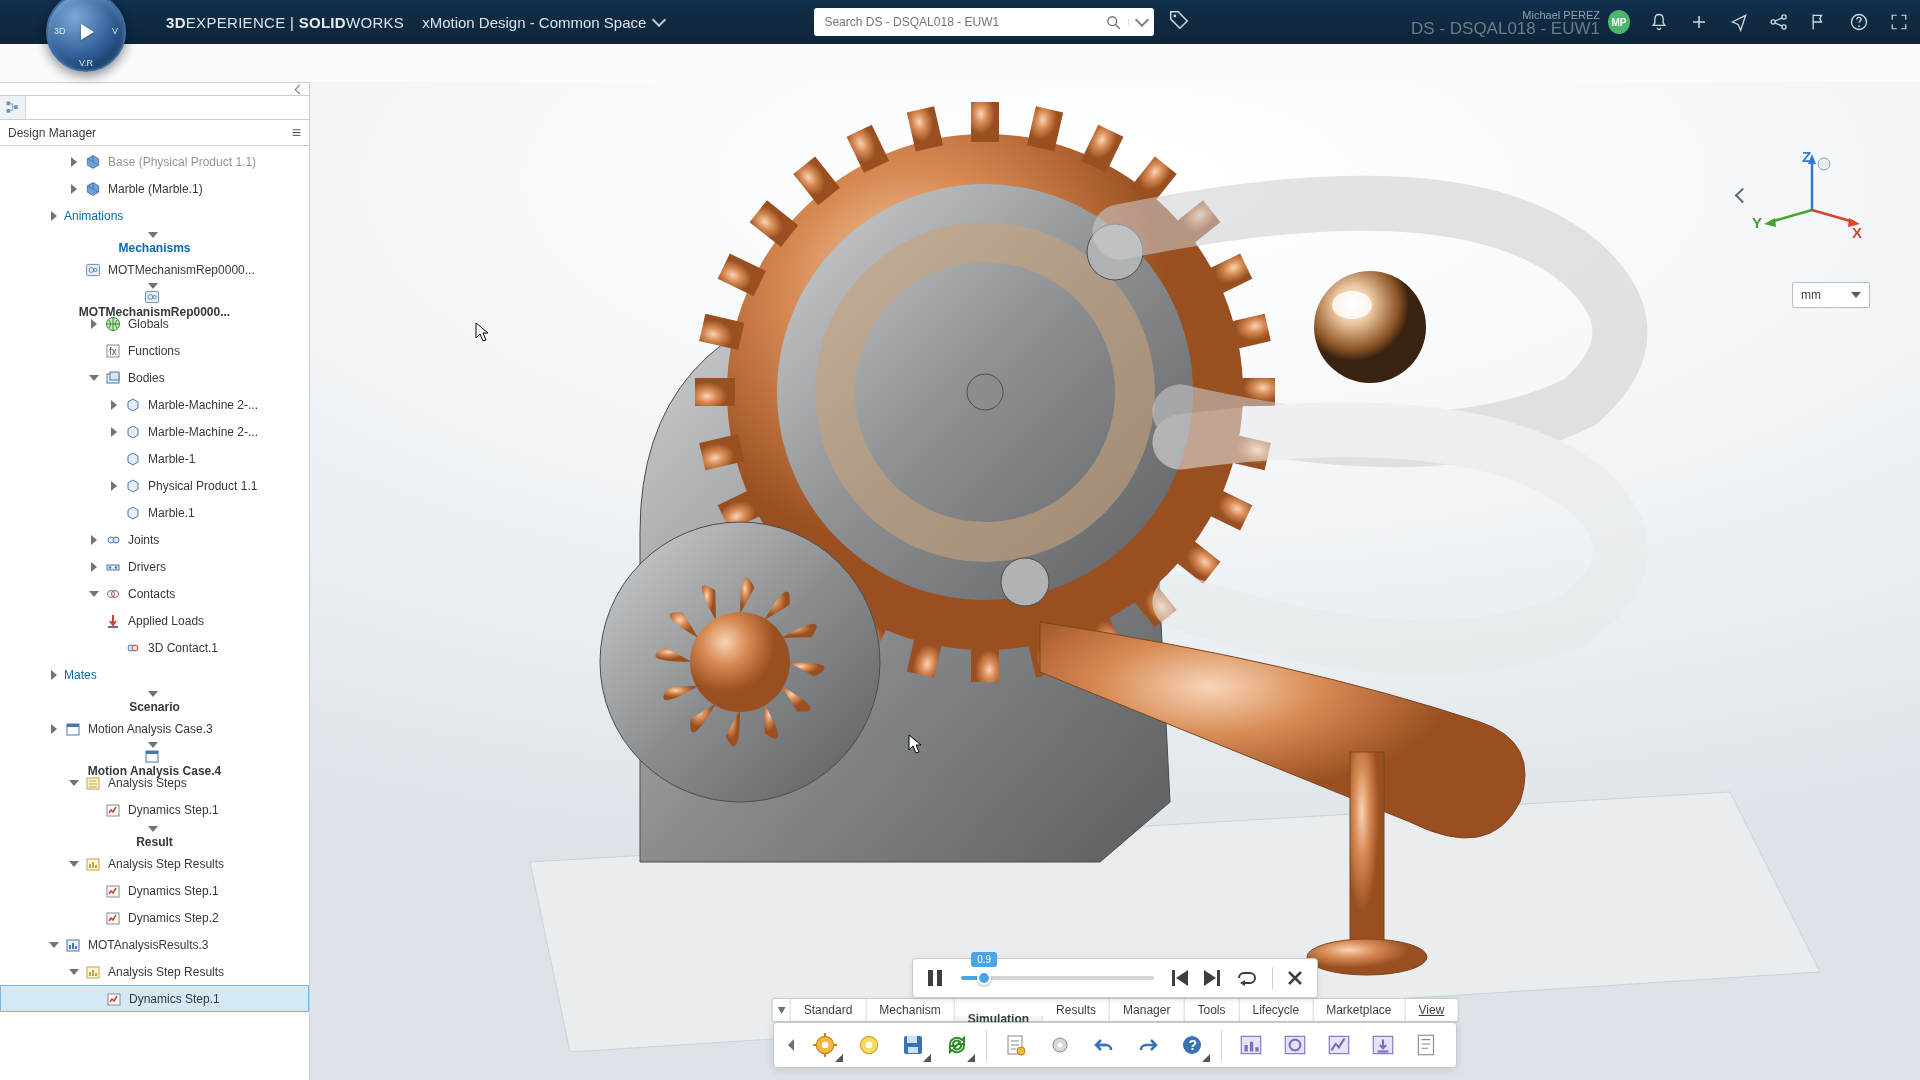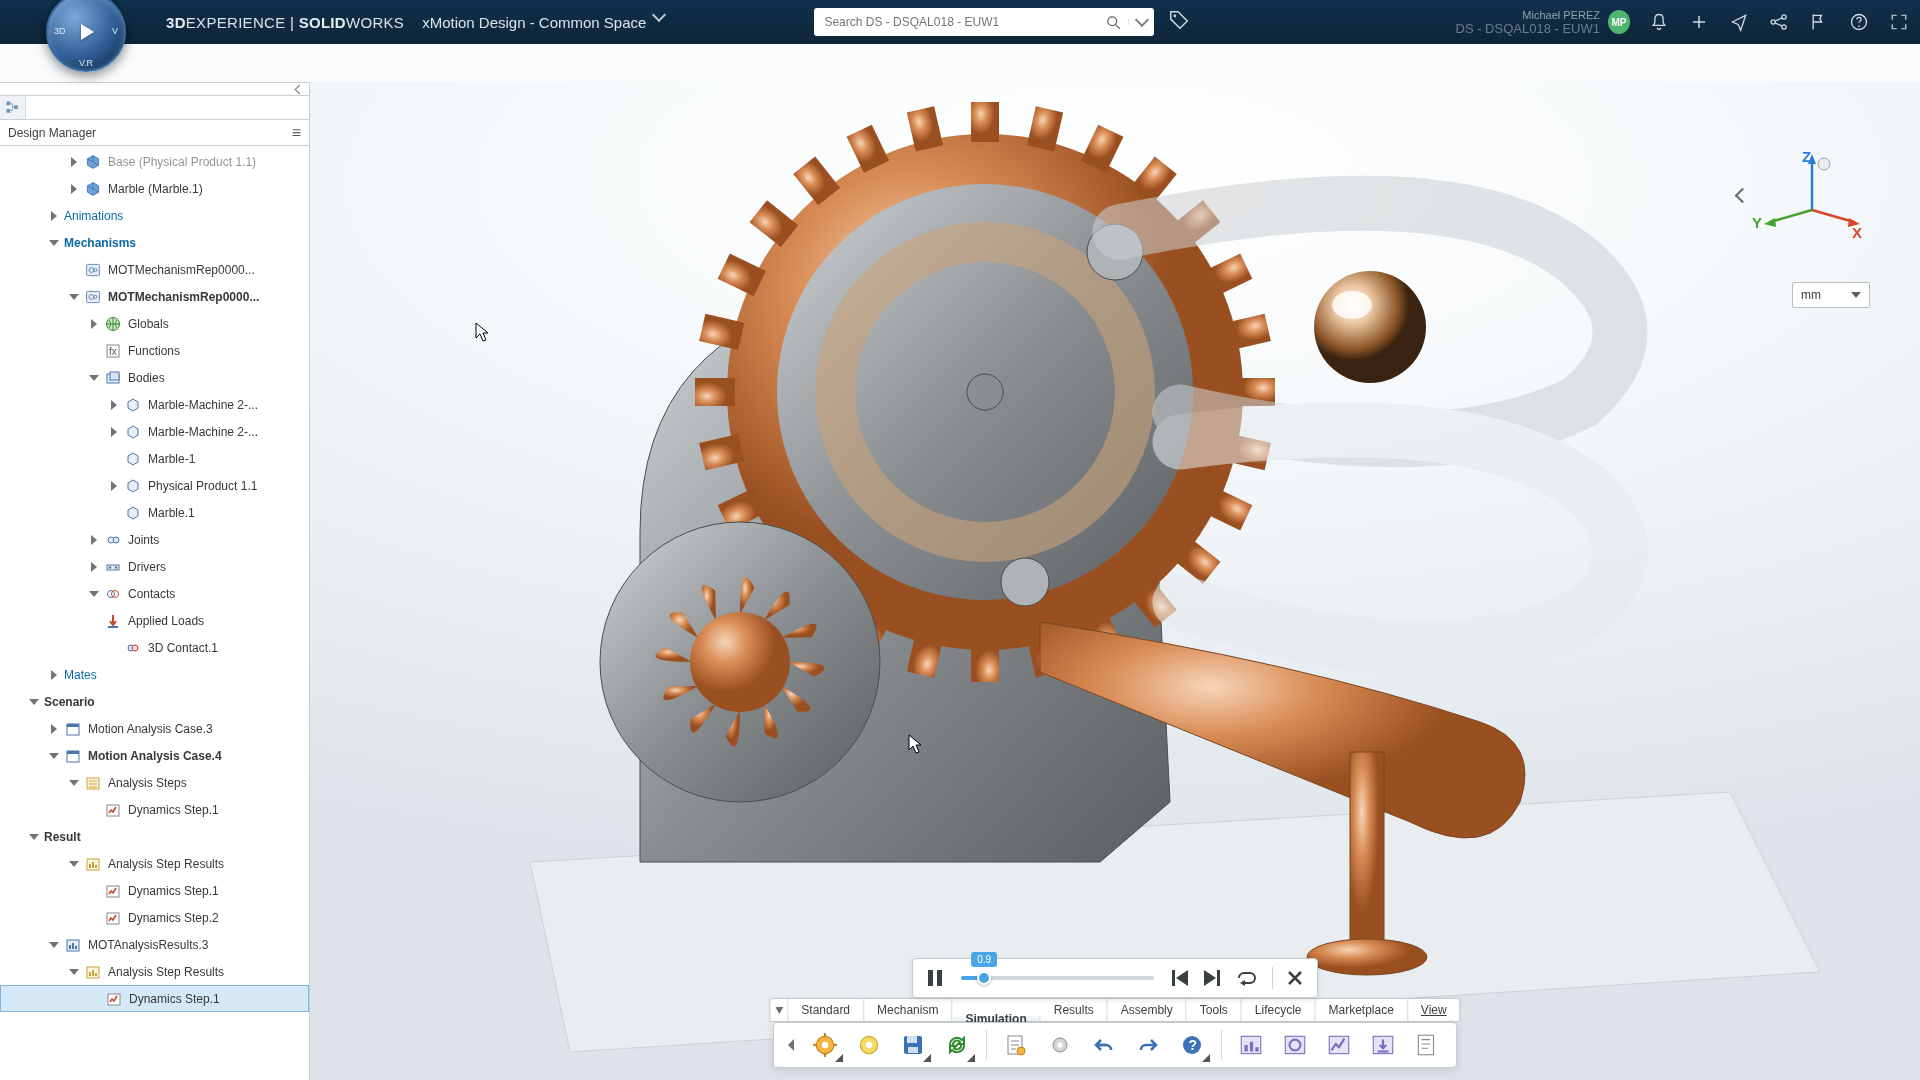--- a/index.html
+++ b/index.html
@@ -13,46 +13,46 @@
     box-shadow:0 4px 12px rgba(0,0,0,.45),inset 0 2px 6px rgba(255,255,255,.25);
     display:flex;align-items:center;justify-content:center;border:2px solid #3a6fa8;
     z-index:5;
   }
   .compass svg{filter:drop-shadow(0 1px 1px rgba(0,0,0,.4));}
   .compass .lab{position:absolute;font-size:9px;color:#dce8f3;}
   .compass .lab.n{left:6px;top:32px;} .compass .lab.e{right:6px;top:32px;}
   .compass .lab.s{left:50%;bottom:2px;transform:translateX(-50%);}
   .brand{margin-left:50px;font-size:15px;letter-spacing:.3px;white-space:nowrap;}
   .brand b{font-weight:700;} .brand .thin{font-weight:300;opacity:.95;}
-  .subtitle{margin-left:18px;font-size:15px;color:#dbe3e9;display:flex;gap:8px;cursor:pointer;}
+  .subtitle{margin-left:18px;font-size:15px;color:#dbe3e9;display:flex;align-items:center;gap:8px;cursor:pointer;}
   .chev{width:10px;height:10px;border-right:2px solid #c0cbd3;border-bottom:2px solid #c0cbd3;transform:rotate(45deg);margin-top:-4px;}
   .search{margin-left:150px;display:flex;align-items:center;height:28px;background:#fff;border-radius:3px;width:340px;}
   .search input{border:none;outline:none;flex:1;padding:0 10px;font-size:12px;color:#555;}
   .search .sbtn{width:30px;display:flex;align-items:center;justify-content:center;color:#5a646b;cursor:pointer;}
   .search .sdrop{width:26px;border-left:1px solid #ddd;display:flex;align-items:center;justify-content:center;cursor:pointer;}
   .tag-ico{margin-left:14px;cursor:pointer;}
   .top-spacer{flex:1;}
   .user-block{text-align:right;margin-right:8px;line-height:13px;}
   .user-block .u1{font-size:11px;color:#8fa3b0;}
-  .user-block .u2{font-size:13px;color:#6a7d8a;}
+  .user-block .u2{font-size:17px;color:#6a7d8a;}
   .top-icons{display:flex;align-items:center;gap:18px;}
   .top-icons .ico{width:22px;height:22px;display:flex;align-items:center;justify-content:center;cursor:pointer;color:#cfd9df;}
   .avatar{width:24px;height:24px;border-radius:50%;background:#4eb56e;color:#fff;font-size:10px;font-weight:700;display:flex;align-items:center;justify-content:center;}
   
   .work{position:absolute;top:44px;left:0;right:0;bottom:0;}
   .side-collapse{position:absolute;left:0;top:38px;width:310px;height:14px;background:#fff;border:1px solid #c9ced1;border-left:none;display:flex;align-items:center;justify-content:flex-end;padding-right:6px;z-index:3;}
   .side-collapse .ch{width:7px;height:7px;border-left:1.5px solid #6b7074;border-bottom:1.5px solid #6b7074;transform:rotate(45deg);}
   .tabstrip{position:absolute;left:0;top:52px;height:24px;width:310px;background:#fff;border:1px solid #c9ced1;border-left:none;border-top:none;display:flex;align-items:center;z-index:3;}
   .tabstrip .t{width:26px;height:100%;display:flex;align-items:center;justify-content:center;border-right:1px solid #d5d9db;}
   .tabstrip .t.active{background:#eef2f4;}
   .panel-head{position:absolute;left:0;top:76px;height:26px;width:310px;background:#fff;border:1px solid #c9ced1;border-left:none;border-top:none;display:flex;align-items:center;justify-content:space-between;padding:0 8px;font-size:12px;color:#3a3f42;z-index:3;}
   .panel-head .menu{cursor:pointer;font-size:16px;color:#5a6165;}
   .tree{position:absolute;left:0;top:102px;width:310px;bottom:0;background:#fff;border-right:1px solid #c9ced1;overflow-y:auto;font-size:12px;color:#35393b;z-index:3;padding-top:2px;}
   .tree .row{height:27px;display:flex;align-items:center;white-space:nowrap;cursor:default;}
-  .tree .row.bold{font-weight:700;}
+  .tree .row.bold{font-weight:700;flex-direction:column;}
   .tree .row.blue{color:#0a6aa8;}
   .tree .row.sel{background:#d5e8f6;border:1px solid #7fb6df;}
   .tog{width:12px;height:12px;display:flex;align-items:center;justify-content:center;margin-right:4px;}
   .tog.exp::before{content:"";width:0;height:0;border-left:5px solid transparent;border-right:5px solid transparent;border-top:6px solid #6e7478;}
   .tog.col::before{content:"";width:0;height:0;border-top:5px solid transparent;border-bottom:5px solid transparent;border-left:6px solid #6e7478;}
   .iconcell{width:18px;height:18px;margin-right:6px;display:flex;align-items:center;justify-content:center;}
   .iconcell svg{display:block;}
   
   .pad{display:inline-block;}
   
@@ -709,21 +709,21 @@
     <div class="btabs" id="btabs">
       <div class="tog2">
         <svg width="8" height="10">
             <polygon points="0,2 8,2 4,9" fill="#6a7074"></polygon>
           </svg>
       </div>
     <div class="bt">Standard</div>
         <div class="bt">Mechanism</div>
         <div class="bt active">Simulation</div>
         <div class="bt">Results</div>
-        <div class="bt">Assembly</div>
+        <div class="bt">Manager</div>
         <div class="bt">Tools</div>
         <div class="bt">Lifecycle</div>
         <div class="bt">Marketplace</div>
         <div class="bt">View</div>
       </div>
 
     <div class="toolbar" id="toolbar">
       <div class="side-tog">
         <svg width="8" height="12">
             <polygon points="7,0 7,12 1,6" fill="#6a7074"></polygon>

